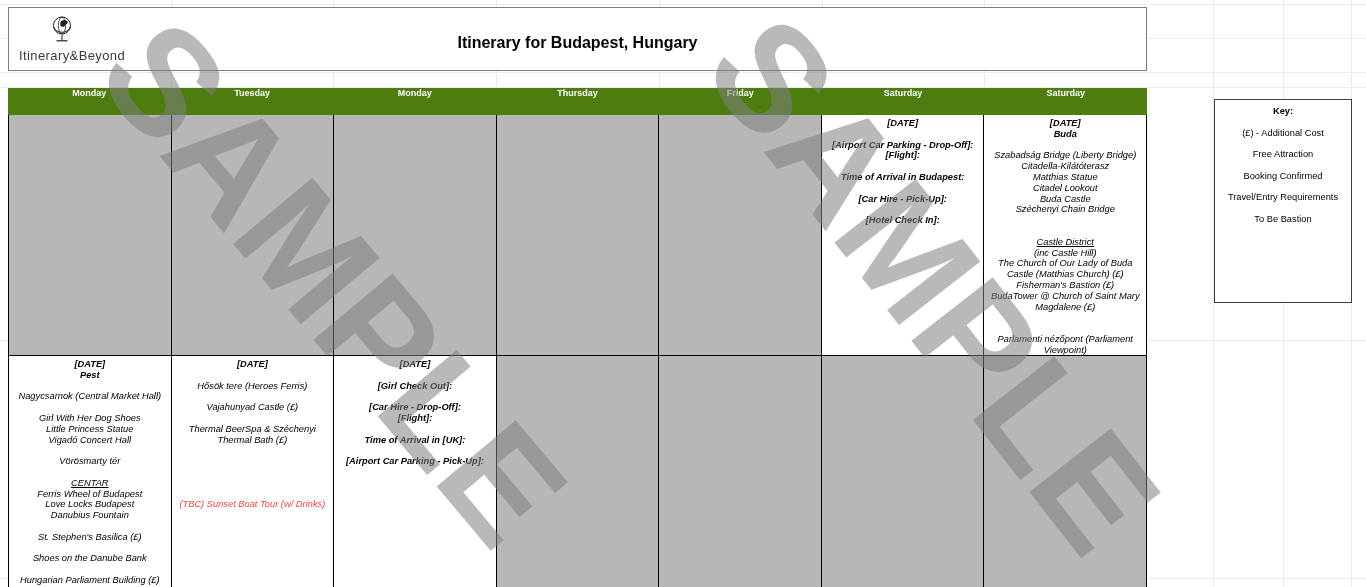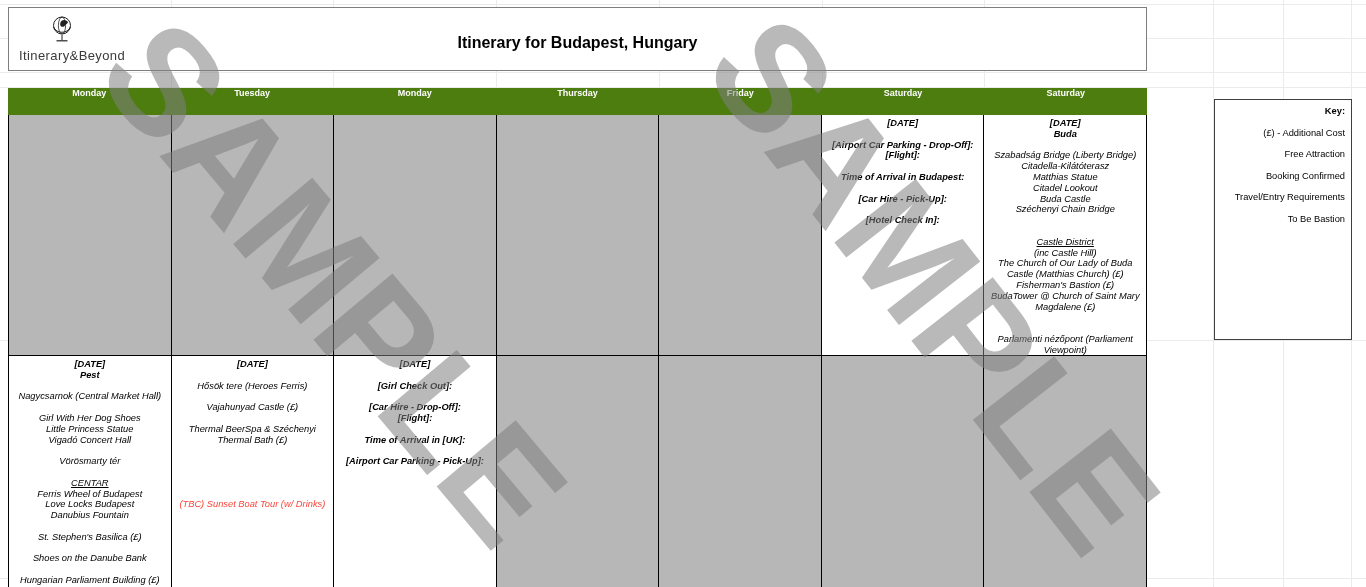--- a/index.html
+++ b/index.html
@@ -24,23 +24,23 @@
   .row1{height:241px;}
   .row2{height:239px;}
   .cell{flex:1;box-sizing:border-box;border-right:1px solid #000;border-bottom:1px solid #000;
         background:#fff;padding:3px 1px 0 1px;overflow:hidden;text-align:center;font-style:italic;}
   .cell.gray{background:#b7b7b7;}
   .line{font-size:9.3px;line-height:10.8px;min-height:10.8px;}
   .b{font-weight:bold;}
   .u{text-decoration:underline;}
   .red{color:#fa463c;}
   
-  #keybox{position:absolute;left:1214px;top:99px;width:138px;height:241px;box-sizing:border-box;
+  #keybox{position:absolute;left:1214px;top:99px;width:138px;height:204px;box-sizing:border-box;
           border:1px solid #3f3f3f;background:#fff;padding:6px 6px;z-index:2;
-          font-size:9.3px;text-align:right;}
+          font-size:9.3px;text-align:center;}
   .key-line{line-height:10.5px;margin-bottom:11px;}
   .key-title{font-weight:bold;}
   
   .wm{position:absolute;font-weight:bold;font-size:150px;line-height:1;white-space:nowrap;
       color:rgba(128,128,128,0.55);transform-origin:0 0;z-index:9;pointer-events:none;}
   #wm1{left:190px;top:-5px;transform:rotate(50deg);}
   #wm2{left:800px;top:-8px;transform:rotate(52deg);}
 </style>
 </head>
 <body>

